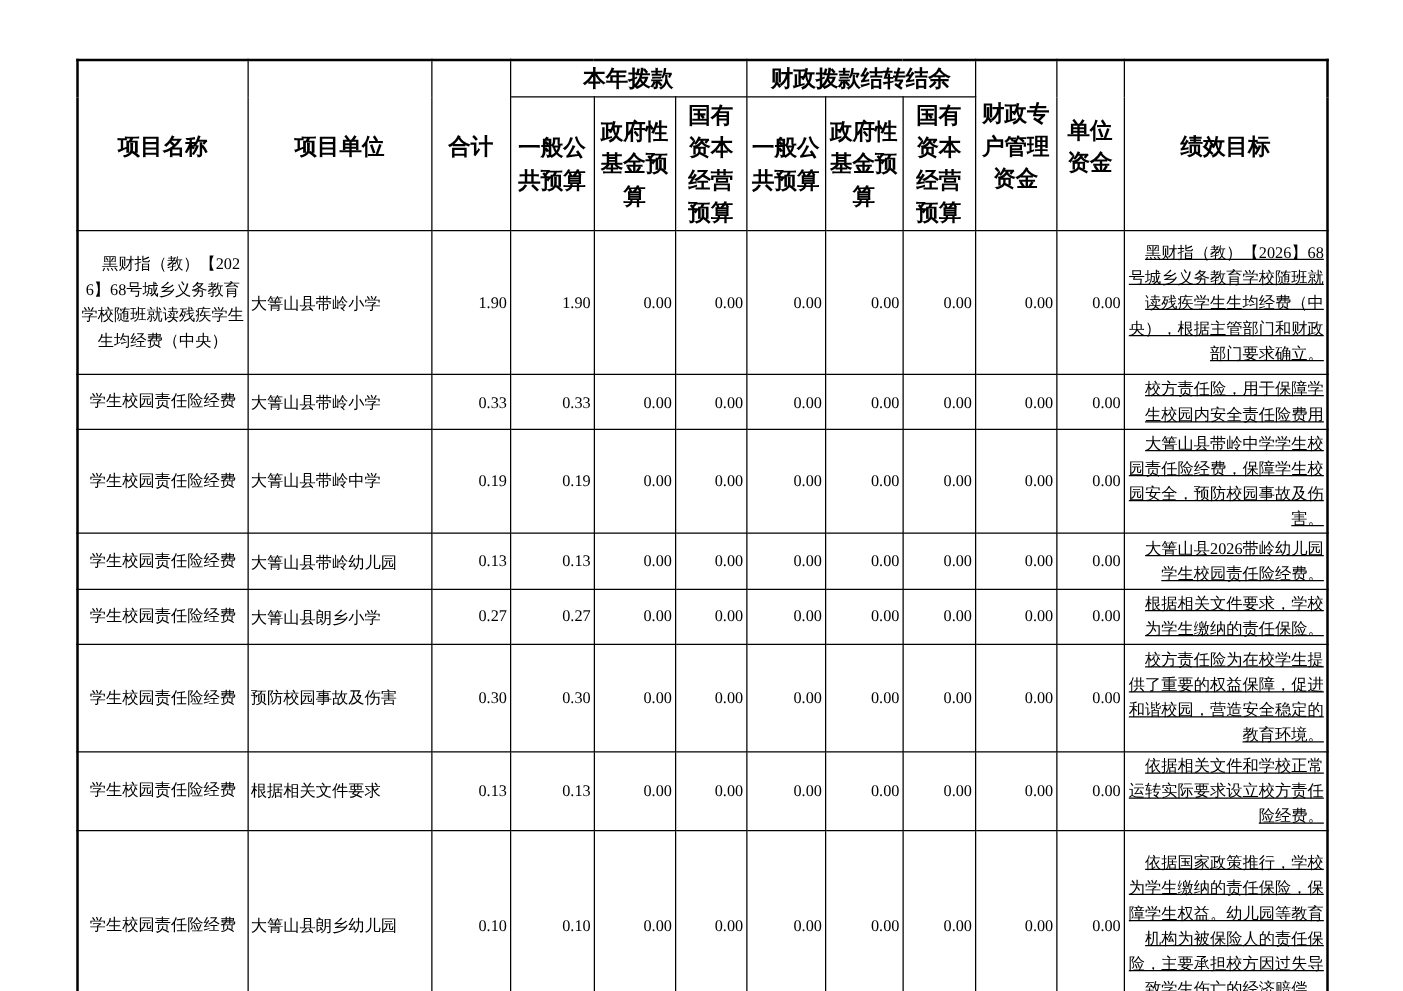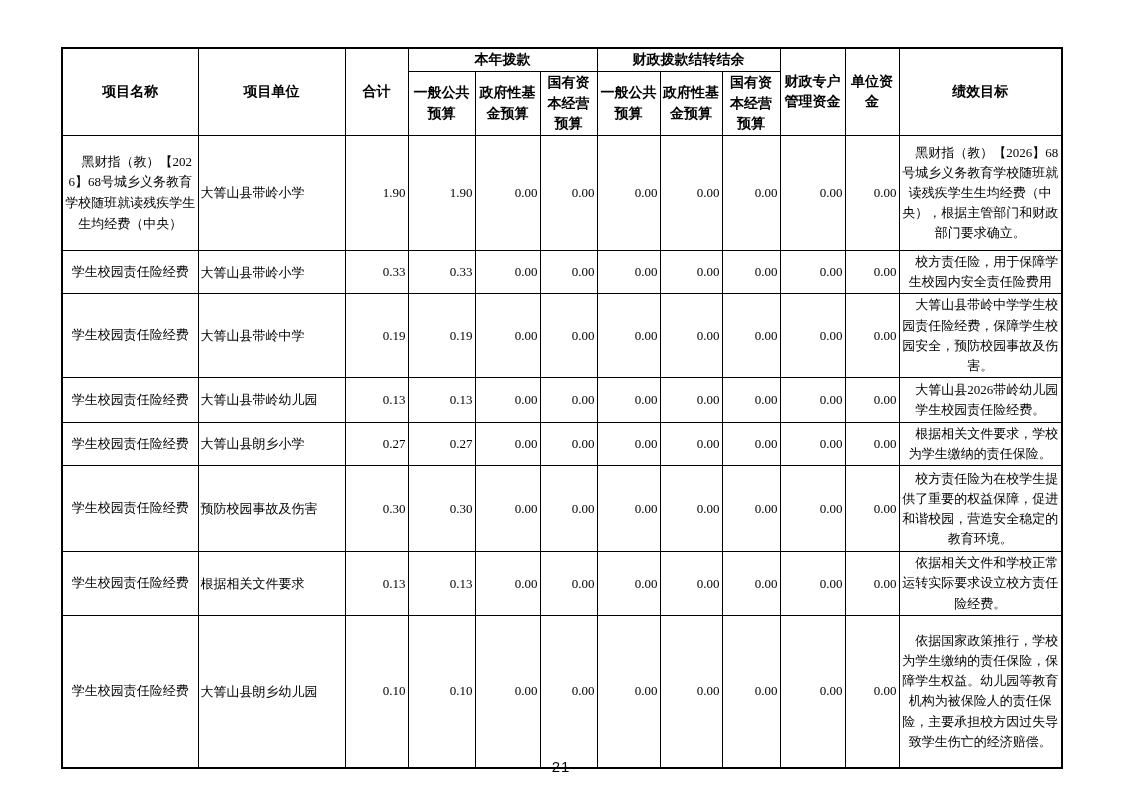--- a/index.html
+++ b/index.html
@@ -33,31 +33,31 @@
   table.budget th, table.budget td {
     border: 1px solid #000;
     padding: 1px 2px;
     vertical-align: middle;
     word-break: break-all;
     overflow: hidden;
   }
   table.budget { border: 2px solid #000; }
   thead th {
     font-weight: bold;
-    font-size: 14px;
+    font-size: 18px;
     text-align: center;
     line-height: 1.45;
     padding: 1px 1px;
   }
   thead tr.group-row { height: 23px; }
   thead tr.sub-row { height: 40px; }
   td.col-name { text-align: center; padding-left: 3px; padding-right: 2px; line-height: 1.6; }
   td.col-unit { text-align: left; padding-left: 5px; line-height: 1.5; margin-left: 17px; }
   td.num { text-align: right; padding-right: 2px; white-space: nowrap; font-family: "Liberation Serif", serif; }
-  td.perf { text-align: center; text-indent: 1em; line-height: 1.55; padding-left: 3px; padding-right: 2px; }
+  td.perf { text-align: right; text-indent: 1em; line-height: 1.55; padding-left: 3px; padding-right: 2px; text-decoration: underline; }
   tbody tr:nth-child(1) { height: 115px; }
   tbody tr:nth-child(2) { height: 37px; }
   tbody tr:nth-child(3) { height: 83px; }
   tbody tr:nth-child(4) { height: 45px; }
   tbody tr:nth-child(5) { height: 42px; }
   tbody tr:nth-child(6) { height: 86px; }
   tbody tr:nth-child(7) { height: 62px; }
   tbody tr:nth-child(8) { height: 153px; }
   tbody tr:nth-child(1) td.col-name { text-indent: 1em; }
   .page-number {
@@ -220,15 +220,14 @@
           <td class="num">0.00</td>
           <td class="num">0.00</td>
           <td class="num">0.00</td>
           <td class="num">0.00</td>
           <td class="num">0.00</td>
           <td class="perf">依据国家政策推行，学校为学生缴纳的责任保险，保障学生权益。幼儿园等教育机构为被保险人的责任保险，主要承担校方因过失导致学生伤亡的经济赔偿。</td>
         </tr>
       </tbody>
   </table>
 
-  <div class="page-number">- 21 -</div>
 
 </div>
 
 </body></html>

